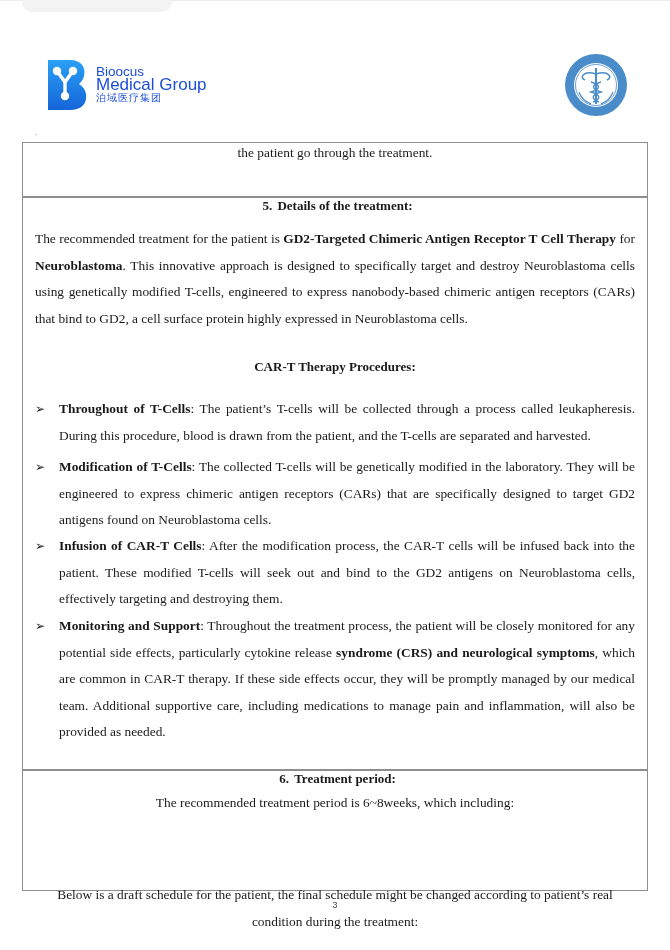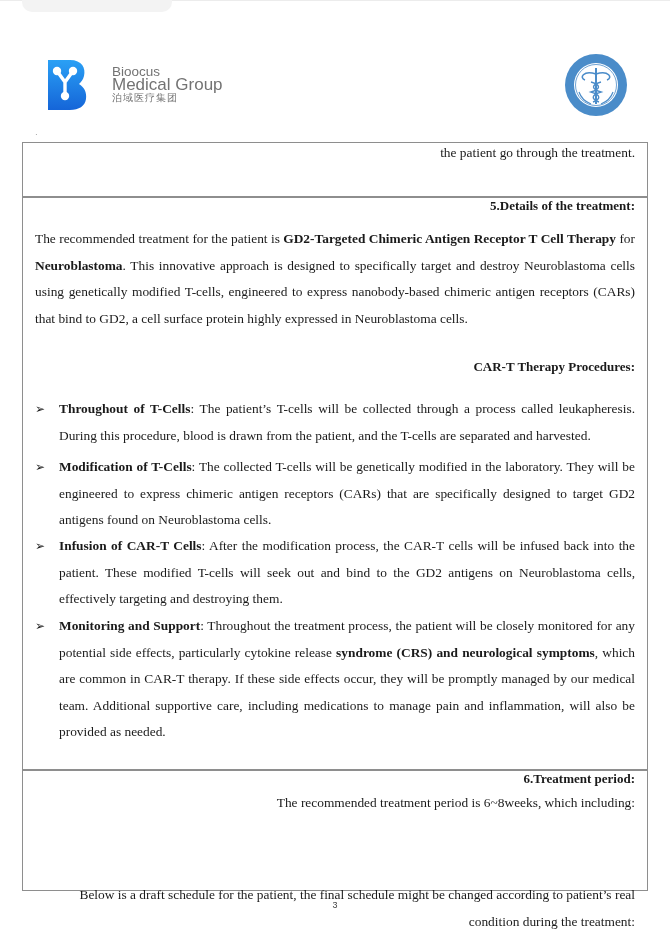--- a/index.html
+++ b/index.html
@@ -7,35 +7,35 @@
   body { position: relative; font-family: "Liberation Serif", serif; color: #1a1a1a; }
 
   .top-tab {
     position: absolute; left: 22px; top: -4px; width: 150px; height: 16px;
     background: #f3f3f3; border-radius: 0 0 10px 10px;
   }
   .top-line { position: absolute; left: 0; top: 0; width: 670px; height: 1px; background: #ececec; }
 
   .logo { position: absolute; left: 46px; top: 58px; display: flex; align-items: center; }
   .logo-mark { width: 42px; height: 53px; }
-  .logo-text { margin-left: 24px; font-family: "Liberation Sans", sans-serif; color: #737373; line-height: 13px; }
+  .logo-text { margin-left: 8px; font-family: "Liberation Sans", sans-serif; color: #1d4ed8; line-height: 13px; }
   .logo-text .l1 { font-size: 13.5px; }
   .logo-text .l2 { font-size: 17px; }
   .logo-text .l3 { font-size: 10px; letter-spacing: 1px; font-family: "DejaVu Sans", sans-serif; }
 
   .seal { position: absolute; left: 563px; top: 52px; width: 66px; height: 66px; }
 
   .dot { position: absolute; left: 35px; top: 130px; font-size: 8px; color: #777; }
   .frame { position: absolute; left: 22px; top: 142px; width: 476px; height: 749px; border: 1.5px solid #8e8e8e; }
   .frame { width: 476px; }
   .frame { left: 22px; right: 22px; width: auto; }
   .hline { position: absolute; left: 22px; right: 22px; height: 1.5px; background: #8e8e8e; }
 
   .t { position: absolute; left: 35px; right: 35px; font-size: 13.4px; line-height: 26.5px; text-align: justify; }
-  .t.nj { text-align: right; }
+  .t.nj { text-align: center; }
   .t b { font-weight: bold; }
   .h { font-weight: bold; font-size: 13px; }
   .h .num { display: inline-block; width: 20px; }
 
   .bullet { position: absolute; left: 35px; right: 35px; font-size: 13.4px; line-height: 26.5px; }
   .bullet .arrow { position: absolute; left: 0; top: 0; font-size: 12px; }
   .bullet .body { margin-left: 24px; text-align: justify; }
 
   .pageno { position: absolute; left: 0; right: 0; top: 900px; text-align: center; font-family: "Liberation Sans", sans-serif; font-size: 9px; color: #444; }
 </style>

